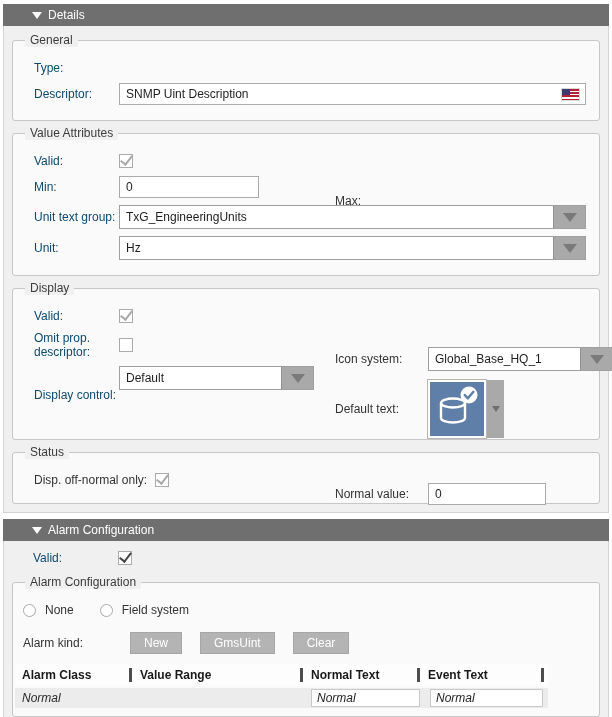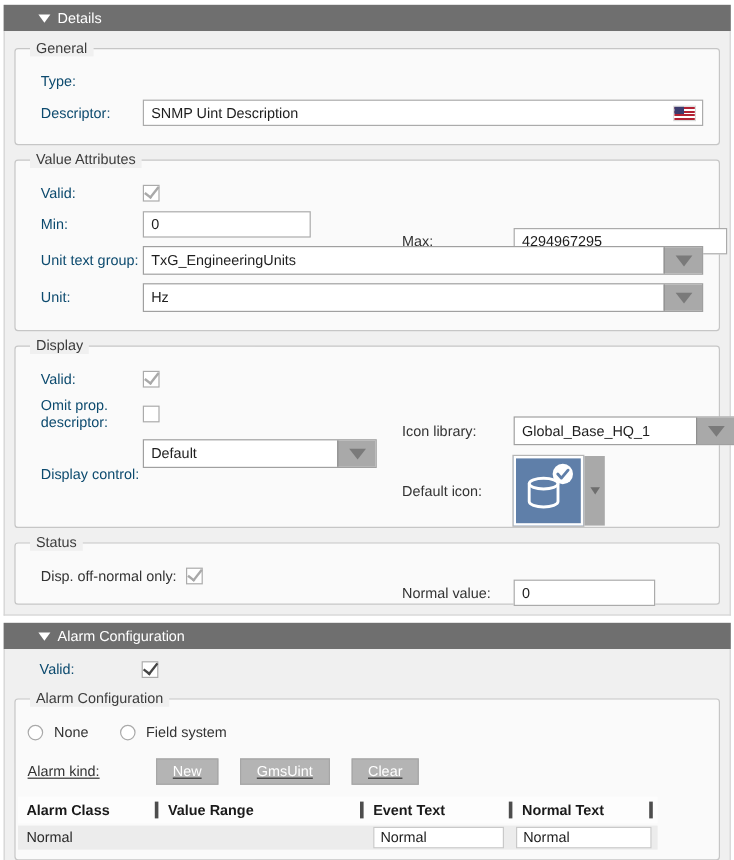--- a/index.html
+++ b/index.html
@@ -71,21 +71,21 @@
   
   .btn-gray { height:22px; padding:0 13px; background:#b4b4b4; border:1px solid #a6a6a6; color:#ffffff;
               display:flex; align-items:center; justify-content:center; margin-right:18px; }
 
   
   .table { margin:10px 2px 0 2px; width:533px; }
   .thead { display:flex; align-items:center; height:22px; background:#fdfdfd; font-weight:bold; color:#1a1a1a; }
   .th { position:relative; height:100%; display:flex; align-items:center; padding-left:7px; }
   .th::after { content:""; position:absolute; right:1px; top:4px; width:3px; height:14px; background:#4d4d4d; }
   .c1 { width:118px; } .c2 { width:171px; } .c3 { width:124px; } .c4 { width:117px; }
-  .tr { display:flex; align-items:flex-end; height:20px; margin-top:2px; background:#ececec; }
+  .tr { display:flex; align-items:flex-end; height:20px; margin-top:2px; background:#ececec;font-style:italic; }
   .td { height:100%; display:flex; align-items:center; padding-left:7px; color:#2a2a2a; }
   .td.c2 { padding-left:0; }
   .cell-input { height:18px; background:#fff; border:1px solid #c9c9c9; display:flex; align-items:center;
                 padding-left:5px; color:#1e1e1e; }
   .ci3 { width:109px; margin-left:7px; } .ci4 { width:113px; margin-left:2px; }
   .kind-label { width:65px; flex-shrink:0; }
   .mt14 { margin-top:14px; } .btnrow-space { margin-left:42px; }
 </style>
 </head>
 <body>
@@ -119,23 +119,20 @@
           <span class="label">Valid:</span>
           <span class="cb checked"></span>
         </div>
         <div class="row">
           <span class="label">Min:</span>
           <div class="tb w140">
             <span>0</span>
           </div>
           <div class="rpair">
             <span class="rlabel">Max:</span>
-            <div class="tb w178">
-              <span>4294967295</span>
-            </div>
           </div>
         </div>
         <div class="row">
           <span class="label">Unit text group:</span>
           <div class="dd wfull">
             <span class="dd-val">TxG_EngineeringUnits</span>
             <span class="dd-btn">
                 <span class="dd-tri"></span>
               </span>
           </div>
@@ -154,39 +151,39 @@
       <div class="group">
         <span class="gtitle">Display</span>
         <div class="row">
           <span class="label">Valid:</span>
           <span class="cb checked"></span>
         </div>
         <div class="row">
           <span class="label">Omit prop. descriptor:</span>
           <span class="cb"></span>
           <div class="rpair">
-            <span class="rlabel">Icon library:</span>
+            <span class="rlabel">Icon system:</span>
             <div class="dd w185">
               <span class="dd-val">Global_Base_HQ_1</span>
               <span class="dd-btn">
                   <span class="dd-tri"></span>
                 </span>
             </div>
           </div>
         </div>
         <div class="row" style="min-height:58px;">
           <span class="label">Display control:</span>
           <div class="dd w195" style="align-self:flex-start;">
             <span class="dd-val">Default</span>
             <span class="dd-btn">
                 <span class="dd-tri"></span>
               </span>
           </div>
           <div class="rpair">
-            <span class="rlabel">Default icon:</span>
+            <span class="rlabel">Default text:</span>
             <div class="iconpick">
               <div class="icontile">
                 <svg width="54" height="54" viewBox="0 0 54 54">
                   <ellipse cx="23" cy="21" rx="12" ry="4.5" fill="none" stroke="#ffffff" stroke-width="2.4"></ellipse>
                   <path d="M11 21 v15 a12 4.5 0 0 0 24 0 v-15" fill="none" stroke="#ffffff" stroke-width="2.4"></path>
                   <circle cx="39" cy="13" r="8.5" fill="#ffffff"></circle>
                   <path d="M34.8 13 l3 3.4 5.6-6.6" fill="none" stroke="#5f7fa9" stroke-width="2.4" stroke-linecap="round" stroke-linejoin="round"></path>
                 </svg>
               </div>
               <div class="iconpick-btn">
@@ -233,40 +230,40 @@
           <div class="radio-item">
             <span class="radio"></span>
             <span>None</span>
           </div>
           <div class="radio-item">
             <span class="radio"></span>
             <span>Field system</span>
           </div>
         </div>
 
-        <div class="row mt14" style="margin-left:10px;text-decoration:underline;">
+        <div class="row mt14" style="margin-left:10px;">
           <span class="kind-label">Alarm kind:</span>
           <div class="btn-gray btnrow-space">New</div>
           <div class="btn-gray">GmsUint</div>
           <div class="btn-gray">Clear</div>
         </div>
 
         <div class="table">
           <div class="thead">
             <div class="th c1">
                 <span>Alarm Class</span>
               </div>
             <div class="th c2">
                 <span>Value Range</span>
               </div>
+            <div class="th c4">
+                <span>Normal Text</span>
+              </div>
             <div class="th c3">
                 <span>Event Text</span>
-              </div>
-            <div class="th c4">
-                <span>Normal Text</span>
               </div>
           </div>
 
           <div class="tr">
             <div class="td c1">
                 <span>Normal</span>
               </div>
             <div class="td c2"></div>
             <div class="td c3" style="padding-left:0;">
               <div class="cell-input ci3">

